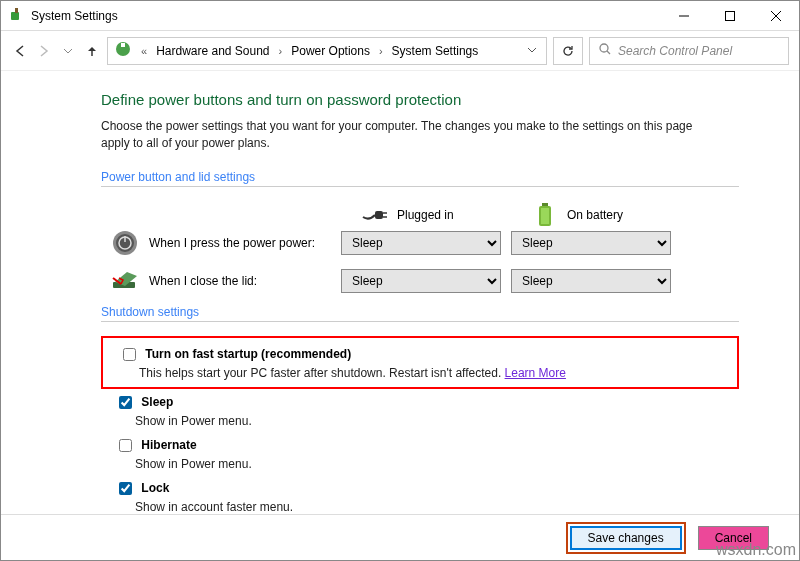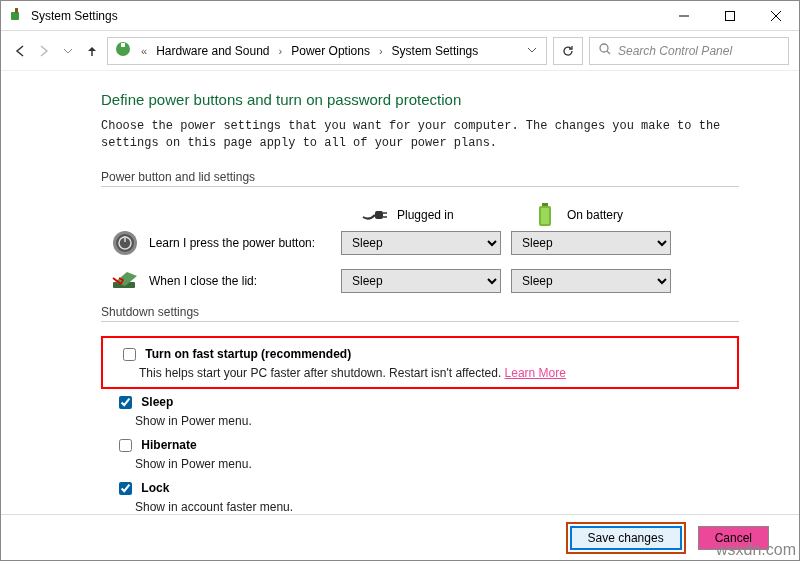--- a/index.html
+++ b/index.html
@@ -26,36 +26,36 @@
   .navdisabled { color:#bbb; }
   .navup { color:#555; }
   .addrbox { flex:1; height:28px; border:1px solid #ccc; display:flex; align-items:center; padding:0 6px; gap:6px; }
   .crumb-sep { color:#555; margin:0 3px; font-size:11px;}
   .addr-dd { width:16px; text-align:center; color:#555;}
   .refreshbox { width:30px; height:28px; border:1px solid #ccc; display:flex; align-items:center; justify-content:center; }
   .searchbox { width:200px; height:28px; border:1px solid #ccc; display:flex; align-items:center; padding:0 8px; color:#888; gap:6px;font-style:italic;}
   
   .content { flex:1; padding: 20px 60px 10px 100px; overflow:auto; }
   h1 { font-size:15px; font-weight:400; color:#106a36; margin:0 0 10px 0; }
-  .desc { font-size:12px; color:#222; margin-bottom:18px; line-height:1.4; max-width:620px;font-family:Liberation Mono, monospace;}
-  .section-hdr { font-size:12px; color:#404040; margin-bottom:2px; }
+  .desc { font-size:12px; color:#222; margin-bottom:18px; line-height:1.4; max-width:620px;}
+  .section-hdr { font-size:12px; color:#3b82f6; margin-bottom:2px; }
   .section-line { border-bottom:1px solid #ccc; margin-bottom:14px; margin-top:2px; }
   .col-icons { display:flex; }
   .col-spacer { width:240px; }
   .col { width:170px; display:flex; align-items:center; gap:8px; padding-left:20px;}
   .row { display:flex; align-items:center; margin-bottom:10px;}
   .row-label { width:240px; display:flex; align-items:center; gap:10px; padding-left:10px;}
   select.combo { width:160px; height:24px; border:1px solid #888; background:#e5e5e5; font-size:12px; padding-left:6px; }
   
   .shutdown { margin-top:10px; }
   .opt { padding:4px 0 4px 14px; }
   .opt input[type=checkbox] { vertical-align:middle; margin-right:6px; accent-color:#0060a0;}
   .opt-label { font-weight:700; }
   .opt-sub { padding-left:20px; color:#222; margin-top:2px;}
-  .learn { color:#ec4899; text-decoration:underline; }
+  .learn { color:#6d28d9; text-decoration:underline; }
   .highlight { border:2px solid red; }
   .footer { height:46px; border-top:1px solid #ddd; display:flex; align-items:center; justify-content:flex-end; padding-right:30px; gap:12px;}
   button.action { height:24px; padding:0 16px; border:1px solid #888; background:#ec4899; font-size:12px; }
   button.primary { border:2px solid #0078d7; background:#e5f1fb; }
   .save-wrap { border:2px solid #c2410c; padding:2px; }
   .watermark { position:absolute; right:4px; bottom:2px; font-size:16px; color:#888; }
   .icon-img { width:28px; height:28px; display:flex; align-items:center; justify-content:center;}
 </style>
 </head>
 <body>
@@ -178,21 +178,21 @@
     <div class="row">
       <div class="row-label">
         <span class="icon-img">
             <svg width="28" height="28">
               <circle cx="14" cy="14" r="12" fill="#888"></circle>
               <circle cx="14" cy="14" r="9" fill="#555"></circle>
               <circle cx="14" cy="14" r="6" fill="none" stroke="#ddd" stroke-width="1.5"></circle>
               <line x1="14" y1="7" x2="14" y2="13" stroke="#ddd" stroke-width="1.5"></line>
             </svg>
           </span>
-        <span>Learn I press the power button:</span>
+        <span>When I press the power power:</span>
       </div>
       <select class="combo"><option>Sleep</option></select>
       <div style="width:10px"></div>
       <select class="combo"><option>Sleep</option></select>
     </div>
 
     <div class="row">
       <div class="row-label">
         <span class="icon-img">
             <svg width="28" height="22">

